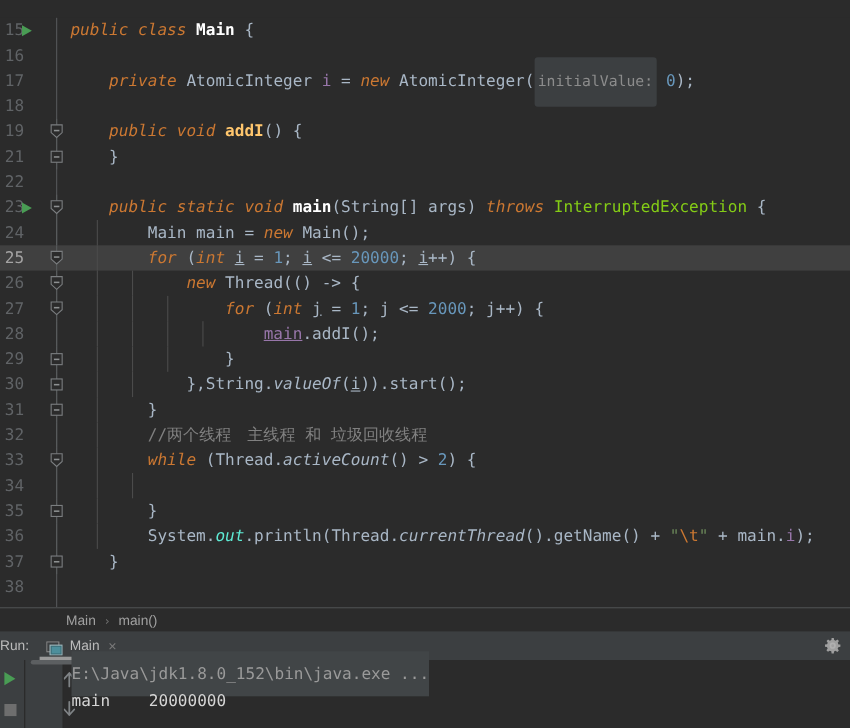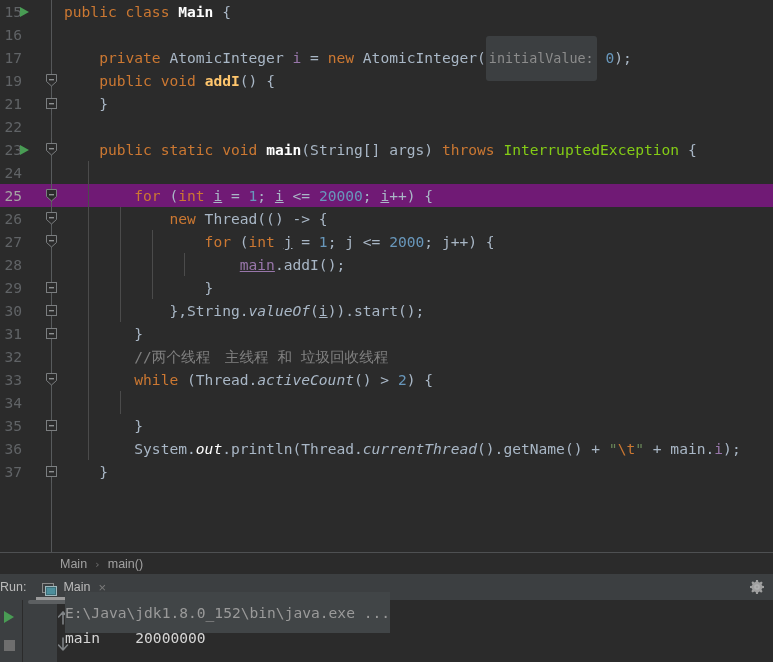--- a/index.html
+++ b/index.html
@@ -8,29 +8,29 @@
   }
   body {
     width: 773px; height: 662px;
     overflow: hidden;
     font-family: "DejaVu Sans Mono", monospace;
   }
   .ide { position: relative; width: 773px; height: 662px; background: #2b2b2b; }
 
   
   .editor-area {
-    position: absolute; left: 0; top: 0; width: 773px; height: 552px;
+    position: absolute; left: 0; top: 16px; width: 773px; height: 552px;
     background: #2b2b2b; overflow: hidden;
   }
   .code-rows { position: absolute; left: 0; top: 0; width: 773px; }
   .row {
     position: relative; height: 23px; line-height: 23px;
     white-space: pre; font-size: 14.6px;
   }
-  .row.caret-row { background: #701a75; }
+  .row.caret-row { background: #404040; }
   .row.caret-row .gutter-num { color: #a4a3a3; }
 
   .gutter-num {
     position: absolute; left: -8px; top: 0; width: 30px;
     text-align: right; color: #606366; font-size: 14.6px;
     font-family: "DejaVu Sans Mono", monospace;
   }
   .gutter-run {
     position: absolute; left: 20px; top: 7px;
     width: 0; height: 0;
@@ -54,30 +54,30 @@
     font-family: "DejaVu Sans Mono", monospace; font-size: 14.6px;
   }
 
   
   .gutter-sep {
     position: absolute; left: 51px; top: 0; width: 1px; height: 552px;
     background: #555759;
   }
 
   
-  .kw      { color: #cc7832; }
+  .kw      { color: #cc7832; font-style: italic; }
   .def     { color: #a9b7c6; }
   .meth-b  { color: #ffc66d; font-weight: bold; }
   .num     { color: #6897bb; }
   .str     { color: #6a8759; }
   .esc     { color: #cc7832; }
   .cmt     { color: #808080; }
   .grey    { color: #84cc16; margin-top: 13px; }
   .field   { color: #9876aa; }
-  .field-i { color: #ffffff; font-style: italic; }
+  .field-i { color: #5eead4; font-style: italic; }
   .field-u { color: #9876aa; text-decoration: underline; }
   .stat-i  { color: #a9b7c6; font-style: italic; }
   .cls     { color: #a9b7c6; }
   .white-b { color: #ffffff; font-weight: bold; }
   .lvar-u  { color: #a9b7c6; text-decoration: underline; }
   .hint {
     color: #8c8c8c; background: #3c3f41;
     border-radius: 3px; padding: 15px 3px; font-size: 13.4px;
   }
 
@@ -174,34 +174,35 @@
 <body>
 
 <div class="ide">
 
   <div class="editor-area">
     <div class="gutter-sep"></div>
     <div class="code-rows" id="code-rows">
         <div class="row"><span class="gutter-num">15</span><div class="gutter-run"></div><span class="code-text"><span class="kw">public</span> <span class="kw">class</span> <span class="white-b">Main</span> {</span></div>
         <div class="row"><span class="gutter-num">16</span><span class="code-text"></span></div>
         <div class="row"><span class="gutter-num">17</span><span class="code-text">    <span class="kw">private</span> <span class="cls">AtomicInteger</span> <span class="field">i</span> = <span class="kw">new</span> <span class="cls">AtomicInteger</span>(<span class="hint">initialValue:</span> <span class="num">0</span>);</span></div>
+        <div class="row"><span class="gutter-num">18</span><span class="code-text"></span></div>
         <div class="row"><span class="gutter-num">19</span><div class="fold-line"></div><div class="fold-mark"><svg width="15" height="15" viewBox="0 0 15 15">
               <path d="M2.5 1.5 H12.5 V8.5 L7.5 13 L2.5 8.5 Z" fill="#2b2b2b" stroke="#7b7e80"></path>
               <rect x="5" y="6" width="5" height="1.4" fill="#8d9091"></rect>
             </svg></div><span class="code-text">    <span class="kw">public</span> <span class="kw">void</span> <span class="meth-b">addI</span>() {</span></div>
         <div class="row"><span class="gutter-num">21</span><div class="fold-line"></div><div class="fold-mark"><svg width="15" height="15" viewBox="0 0 15 15">
               <rect x="2.5" y="2.5" width="10" height="10" fill="#2b2b2b" stroke="#7b7e80"></rect>
               <rect x="5" y="7" width="5" height="1.4" fill="#8d9091"></rect>
             </svg></div><span class="code-text">    }</span></div>
         <div class="row"><span class="gutter-num">22</span><span class="code-text"></span></div>
         <div class="row"><span class="gutter-num">23</span><div class="gutter-run"></div><div class="fold-line"></div><div class="fold-mark"><svg width="15" height="15" viewBox="0 0 15 15">
               <path d="M2.5 1.5 H12.5 V8.5 L7.5 13 L2.5 8.5 Z" fill="#2b2b2b" stroke="#7b7e80"></path>
               <rect x="5" y="6" width="5" height="1.4" fill="#8d9091"></rect>
             </svg></div><span class="code-text">    <span class="kw">public</span> <span class="kw">static</span> <span class="kw">void</span> <span class="white-b">main</span>(<span class="cls">String</span>[] args) <span class="kw">throws</span> <span class="grey">InterruptedException</span> {</span></div>
-        <div class="row"><span class="gutter-num">24</span><div class="fold-line"></div><div class="vline" style="left: 88px;"></div></div>
+        <div class="row"><span class="gutter-num">24</span><div class="fold-line"></div><span class="code-text">        <span class="cls">Main</span> main = <span class="kw">new</span> <span class="cls">Main</span>();</span><div class="vline" style="left: 88px;"></div></div>
         <div class="row caret-row"><span class="gutter-num">25</span><div class="fold-line"></div><div class="fold-mark"><svg width="15" height="15" viewBox="0 0 15 15">
               <path d="M2.5 1.5 H12.5 V8.5 L7.5 13 L2.5 8.5 Z" fill="#2b2b2b" stroke="#7b7e80"></path>
               <rect x="5" y="6" width="5" height="1.4" fill="#8d9091"></rect>
             </svg></div><span class="code-text">        <span class="kw">for</span> (<span class="kw">int</span> <span class="lvar-u">i</span> = <span class="num">1</span>; <span class="lvar-u">i</span> &lt;= <span class="num">20000</span>; <span class="lvar-u">i</span>++) {</span><div class="vline" style="left: 88px;"></div></div>
         <div class="row"><span class="gutter-num">26</span><div class="fold-line"></div><div class="fold-mark"><svg width="15" height="15" viewBox="0 0 15 15">
               <path d="M2.5 1.5 H12.5 V8.5 L7.5 13 L2.5 8.5 Z" fill="#2b2b2b" stroke="#7b7e80"></path>
               <rect x="5" y="6" width="5" height="1.4" fill="#8d9091"></rect>
             </svg></div><span class="code-text">            <span class="kw">new</span> <span class="cls">Thread</span>(() -&gt; {</span><div class="vline" style="left: 88px;"></div><div class="vline" style="left: 120px;"></div></div>
         <div class="row"><span class="gutter-num">27</span><div class="fold-line"></div><div class="fold-mark"><svg width="15" height="15" viewBox="0 0 15 15">
               <path d="M2.5 1.5 H12.5 V8.5 L7.5 13 L2.5 8.5 Z" fill="#2b2b2b" stroke="#7b7e80"></path>
@@ -228,20 +229,21 @@
         <div class="row"><span class="gutter-num">34</span><div class="fold-line"></div><div class="vline" style="left: 88px;"></div><div class="vline" style="left: 120px;"></div></div>
         <div class="row"><span class="gutter-num">35</span><div class="fold-line"></div><div class="fold-mark"><svg width="15" height="15" viewBox="0 0 15 15">
               <rect x="2.5" y="2.5" width="10" height="10" fill="#2b2b2b" stroke="#7b7e80"></rect>
               <rect x="5" y="7" width="5" height="1.4" fill="#8d9091"></rect>
             </svg></div><span class="code-text">        }</span><div class="vline" style="left: 88px;"></div></div>
         <div class="row"><span class="gutter-num">36</span><div class="fold-line"></div><span class="code-text">        <span class="cls">System</span>.<span class="field-i">out</span>.<span class="def">println</span>(<span class="cls">Thread</span>.<span class="stat-i">currentThread</span>().<span class="def">getName</span>() + <span class="str">"</span><span class="esc">\t</span><span class="str">"</span> + main.<span class="field">i</span>);</span><div class="vline" style="left: 88px;"></div></div>
         <div class="row"><span class="gutter-num">37</span><div class="fold-line"></div><div class="fold-mark"><svg width="15" height="15" viewBox="0 0 15 15">
               <rect x="2.5" y="2.5" width="10" height="10" fill="#2b2b2b" stroke="#7b7e80"></rect>
               <rect x="5" y="7" width="5" height="1.4" fill="#8d9091"></rect>
             </svg></div><span class="code-text">    }</span></div>
+        <div class="row"><span class="gutter-num">38</span><span class="code-text"></span></div>
       </div>
   </div>
 
   <div class="breadcrumb">
     <span class="bc-item bc-first">Main</span>
     <span class="bc-sep">›</span>
     <span class="bc-item">main()</span>
   </div>
 
   <div class="run-header">

